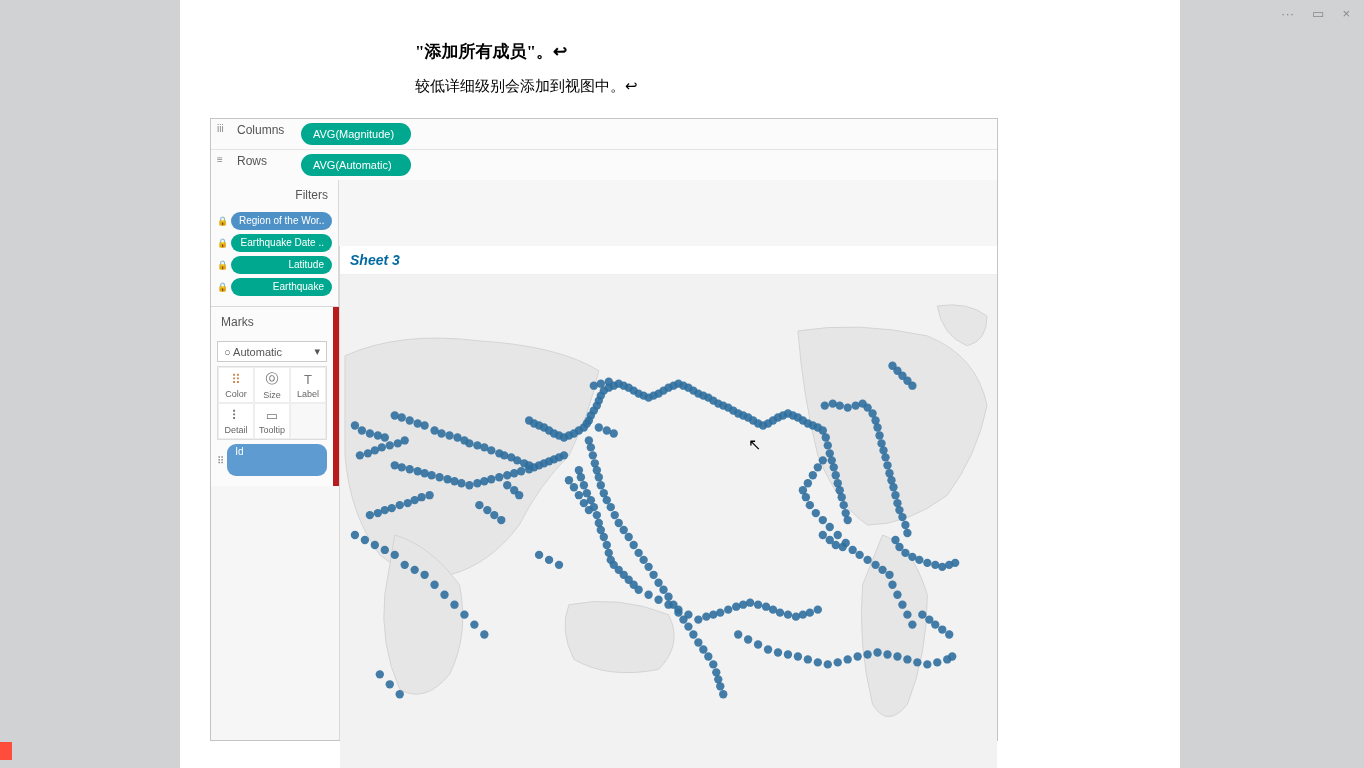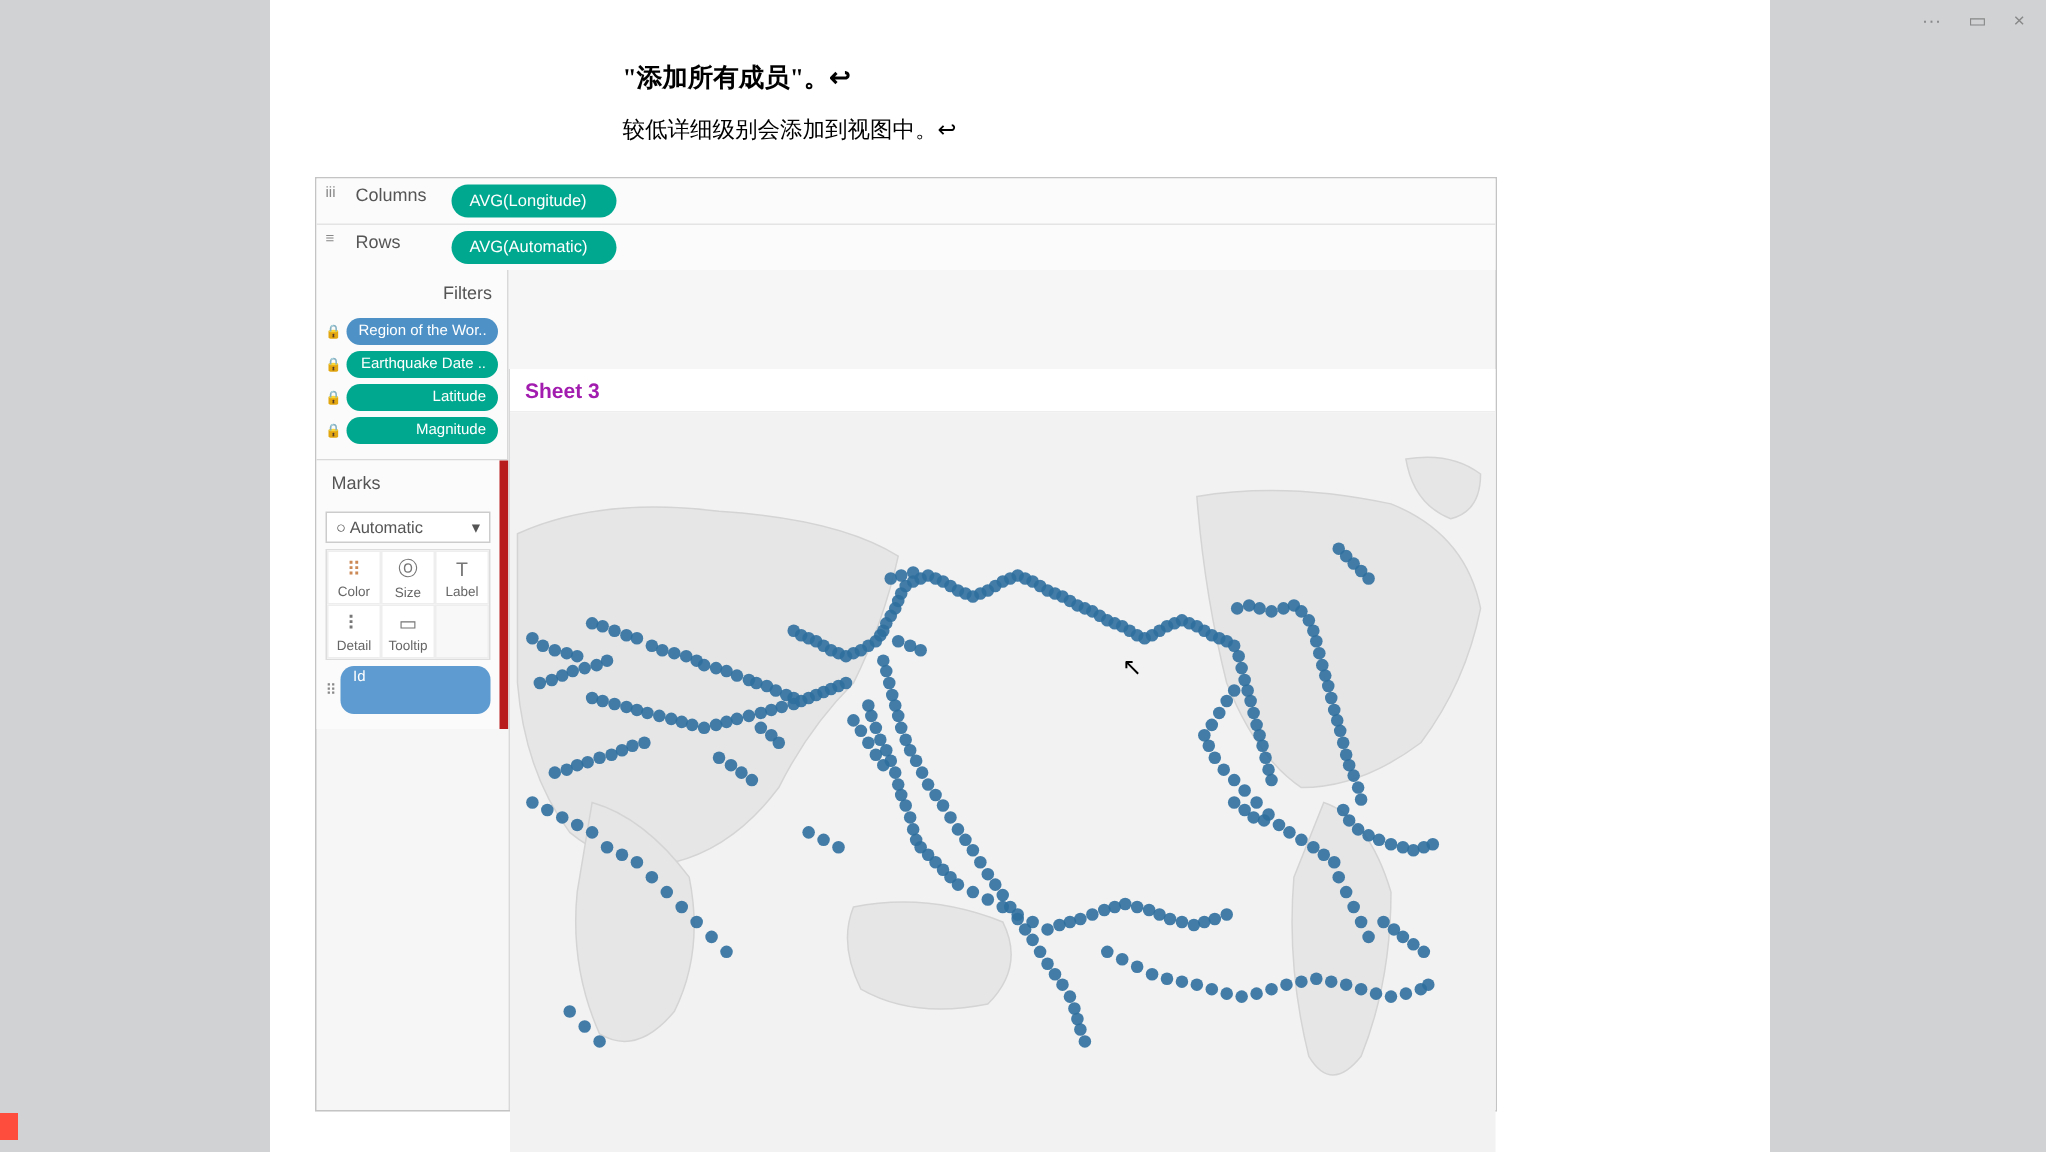--- a/index.html
+++ b/index.html
@@ -194,22 +194,23 @@
   top: 66px;
   right: 0;
   bottom: 0;
   background: #fff;
   border-left: 1px solid #d9d9d9;
 }
 .sheet-title {
   font-size: 14px;
   font-weight: bold;
   padding: 6px 10px;
-  color: #a21caf;
+  color: #0369a1;
   border-bottom: 1px solid #eee;
+  font-style: italic;
 }
 .map-area {
   position: relative;
   width: 100%;
   height: 520px;
   background: #f2f2f2;
   overflow: hidden;
 }
 .map-svg { width: 100%; height: 100%; }
 .cursor-arrow {
@@ -256,21 +257,21 @@
   <div class="heading-text">"添加所有成员"。↩</div>
   <div class="body-text">较低详细级别会添加到视图中。↩</div>
 
   <div class="tableau-container">
 
     <div class="top-shelves">
       <div class="right-col">
         <div class="shelf">
           <span class="shelf-icon">iii</span>
           <span class="shelf-label">Columns</span>
-          <span class="pill pill-green">AVG(Longitude)</span>
+          <span class="pill pill-green">AVG(Magnitude)</span>
         </div>
         <div class="shelf">
           <span class="shelf-icon">≡</span>
           <span class="shelf-label">Rows</span>
           <span class="pill pill-green">AVG(Automatic)</span>
         </div>
       </div>
     </div>
 
     <div class="body-layout" style="height:560px;">
@@ -285,21 +286,21 @@
           <div class="filter-row">
             <span class="lock-icon">🔒</span>
             <span class="filter-pill pill-green">Earthquake Date ..</span>
           </div>
           <div class="filter-row">
             <span class="lock-icon">🔒</span>
             <span class="filter-pill pill-green">Latitude</span>
           </div>
           <div class="filter-row">
             <span class="lock-icon">🔒</span>
-            <span class="filter-pill pill-green">Magnitude</span>
+            <span class="filter-pill pill-green">Earthquake</span>
           </div>
         </div>
 
         <div class="marks-panel">
           <div class="panel-header">Marks</div>
           <div class="marks-dropdown">
             <span>○ <span>Automatic</span></span>
             <span>▾</span>
           </div>
           <div class="marks-grid">

